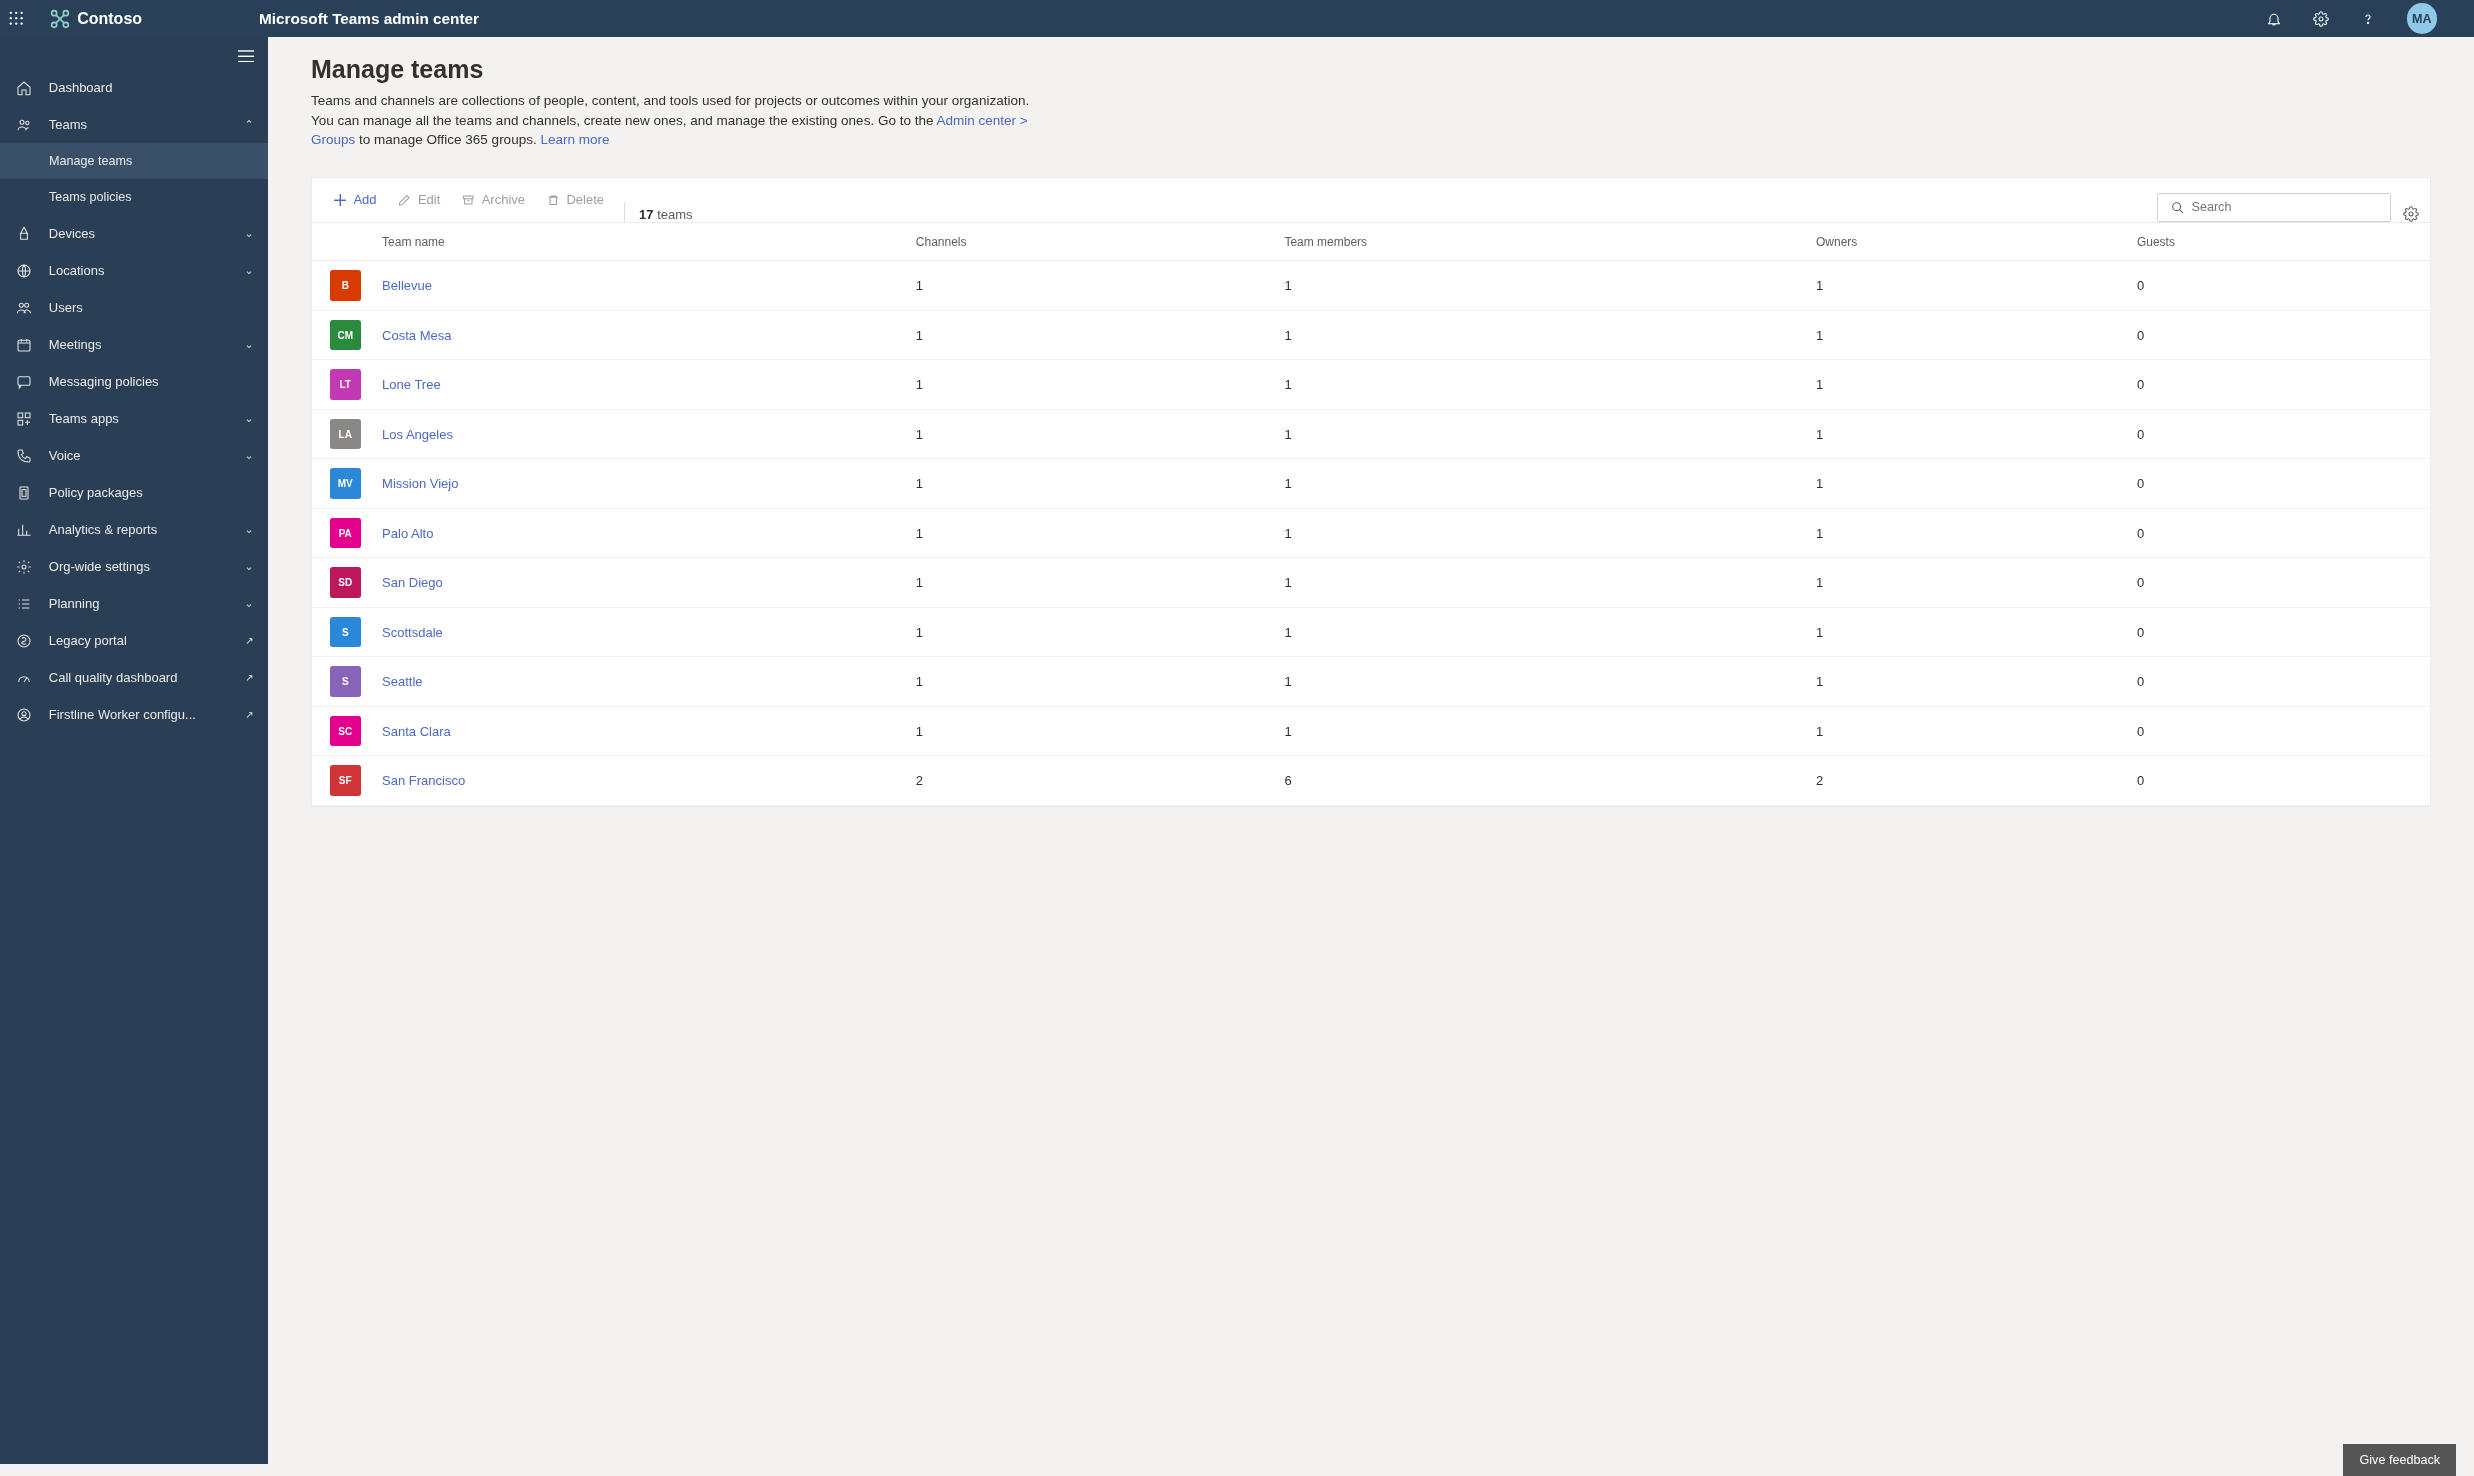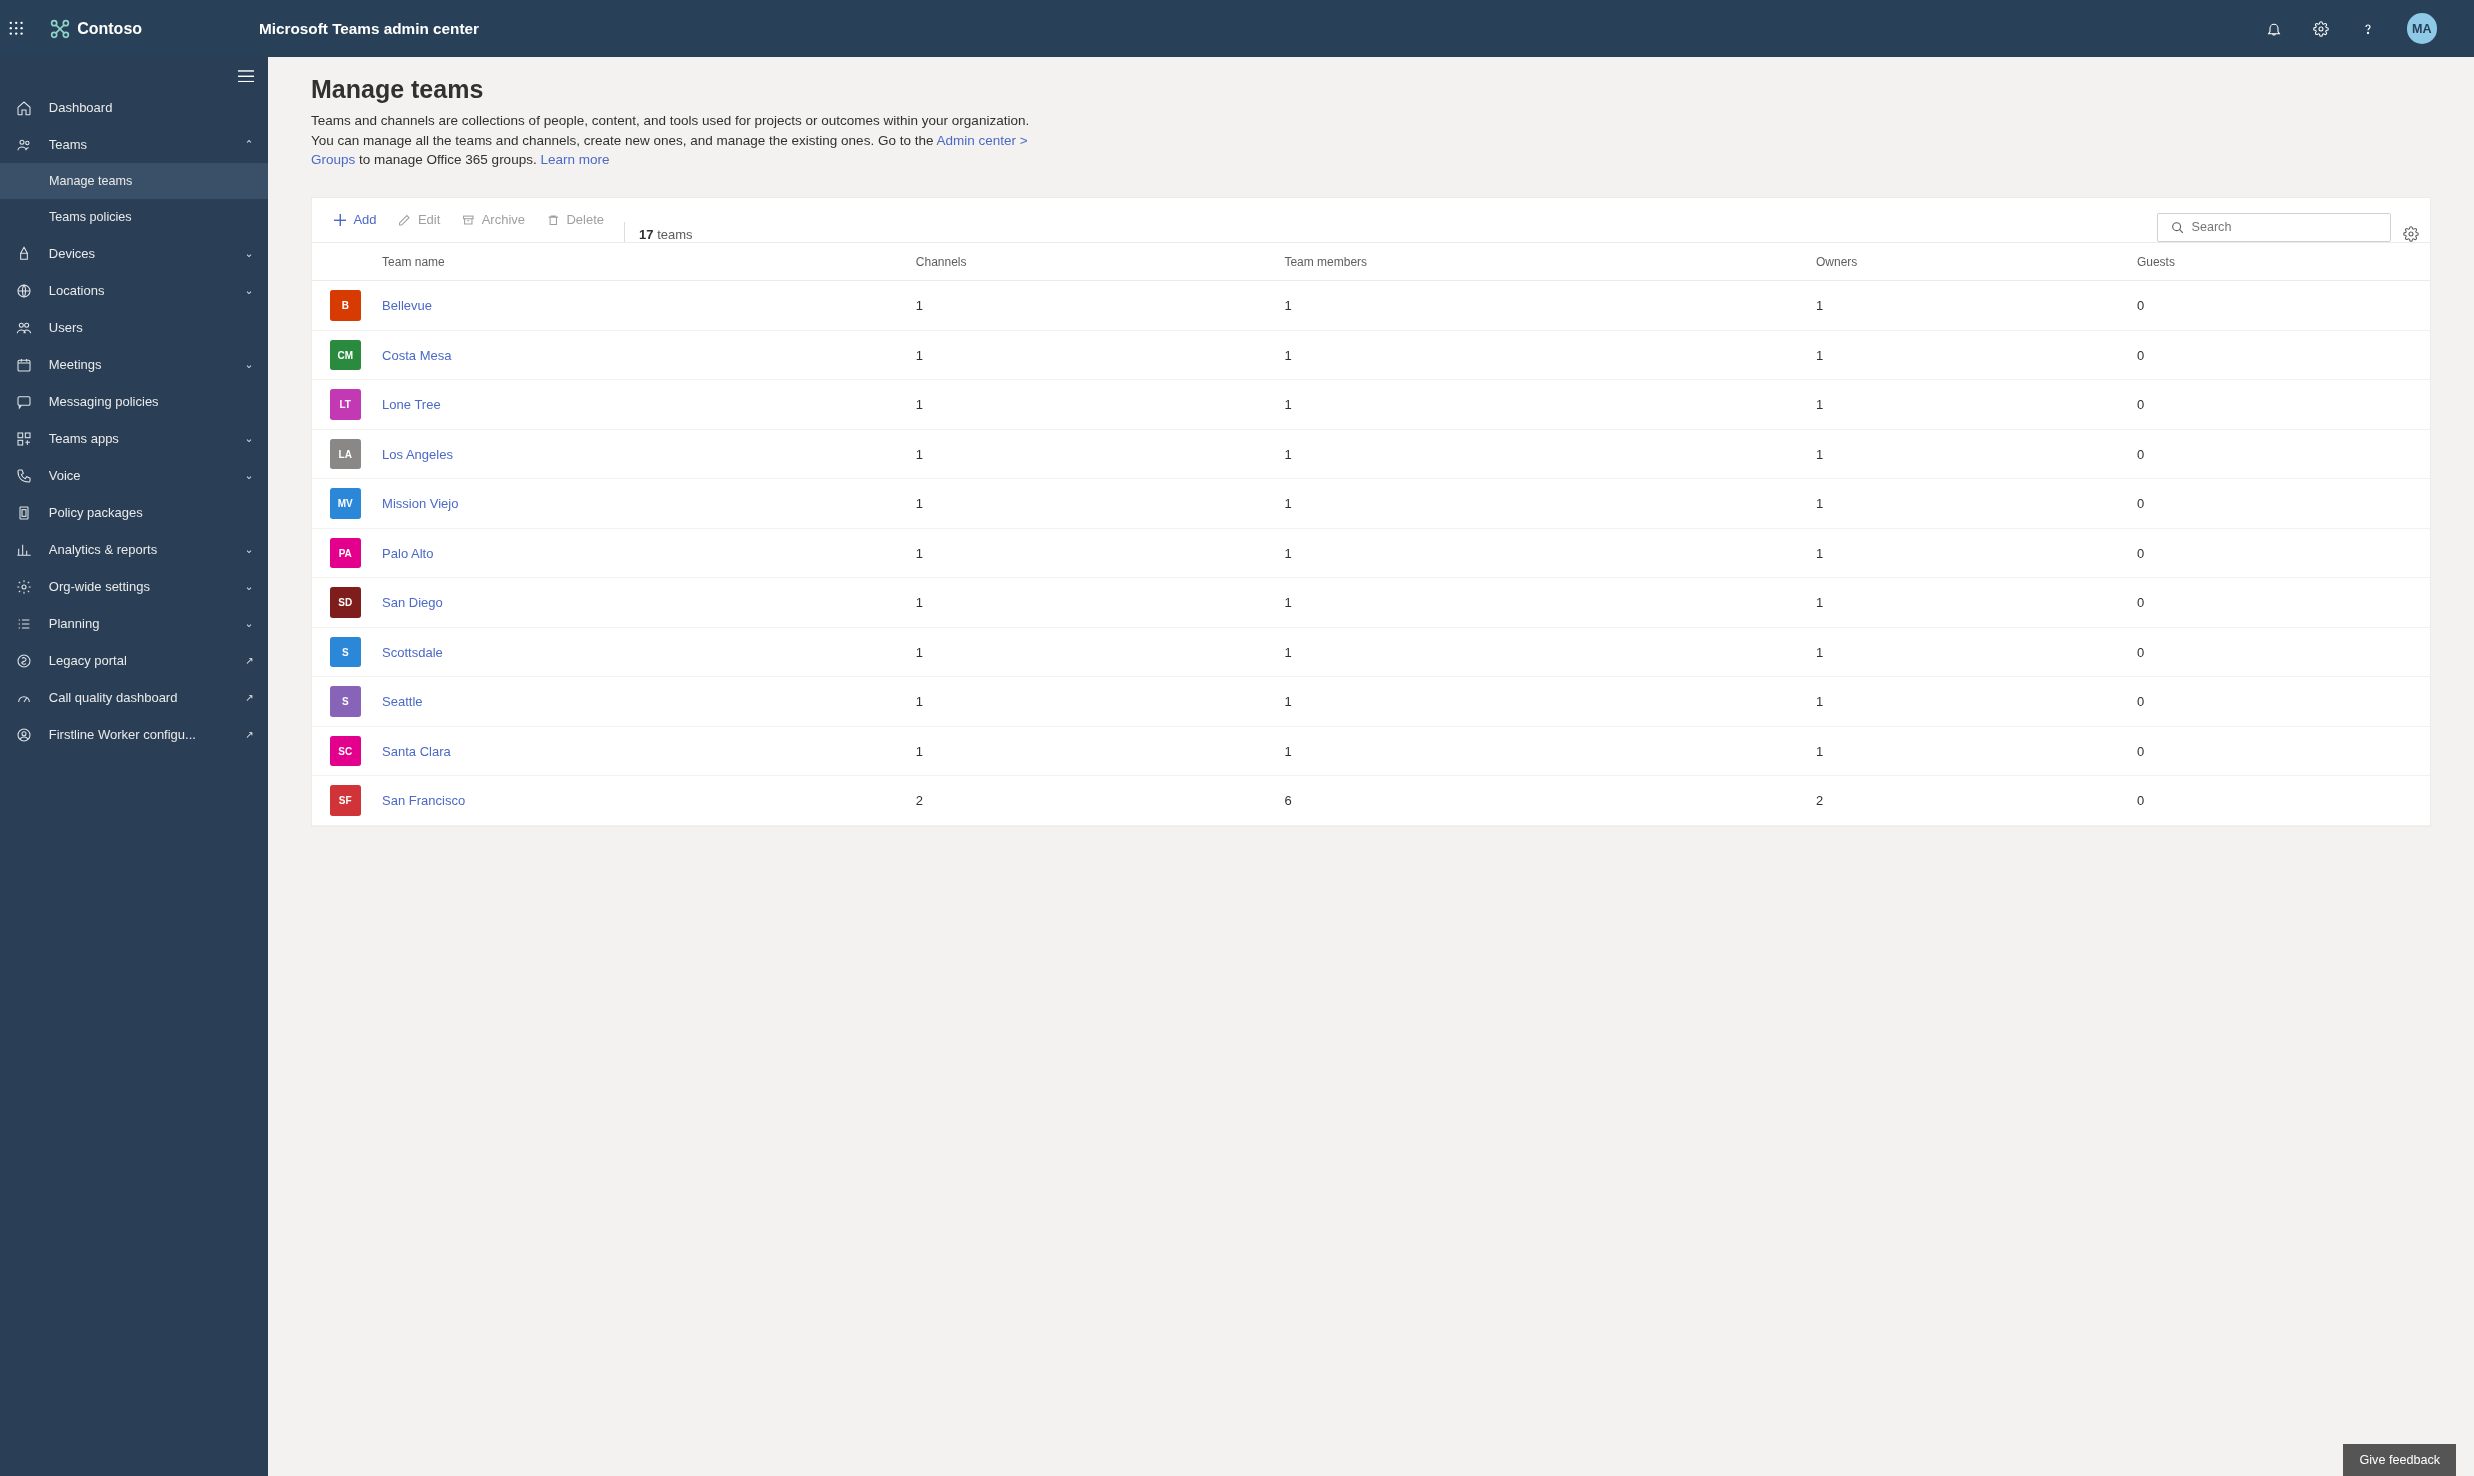--- a/index.html
+++ b/index.html
@@ -1,18 +1,18 @@
 <!DOCTYPE html>
 <html style="font-size:14.4px"><head>
 <meta charset="utf-8">
 <style>
   * { box-sizing: border-box; }
   html, body { margin:0; padding:0; height:100%; font-family: 'Segoe UI', Tahoma, sans-serif; color:#323130; background:#f3f2f1; }
   
-  .topbar { background:#294158; color:#fff; height:57px; display:flex; align-items:center; padding:0 9px; }
+  .topbar { background:#294158; color:#fff; height:37px; display:flex; align-items:center; padding:0 9px; }
   .waffle { width:32px; text-align:center; font-size:16px; cursor:pointer; }
   .brand { display:flex; align-items:center; gap:7.2px; margin-left:9px; font-size:16px; font-weight:600; }
   .brand-icon { width:20px; height:20px; }
   .app-title { margin-left:117px; font-size:15.3px; font-weight:600; }
   .topbar-spacer { flex:1; }
   .top-icons { display:flex; align-items:center; gap:31px; margin-right:28px; }
   .top-icon { cursor:pointer; display:flex; align-items:center; }
   .avatar { width:30.5px; height:30.5px; border-radius:50%; background:#8fc9e8; color:#294158; display:flex; align-items:center; justify-content:center; font-size:12.6px; font-weight:600; }
   svg { display:block; }
 
@@ -408,21 +408,21 @@
                 <div class="badge" style="background:#e3008c">PA</div>
               </td>
               <td><span class="team-link">Palo Alto</span></td>
               <td>1</td>
               <td>1</td>
               <td>1</td>
               <td>0</td>
             </tr>
             <tr>
               <td>
-                <div class="badge" style="background:#7f1d1d">SD</div>
+                <div class="badge" style="background:#be185d">SD</div>
               </td>
               <td><span class="team-link">San Diego</span></td>
               <td>1</td>
               <td>1</td>
               <td>1</td>
               <td>0</td>
             </tr>
             <tr>
               <td>
                 <div class="badge" style="background:#2b88d8">S</div>

